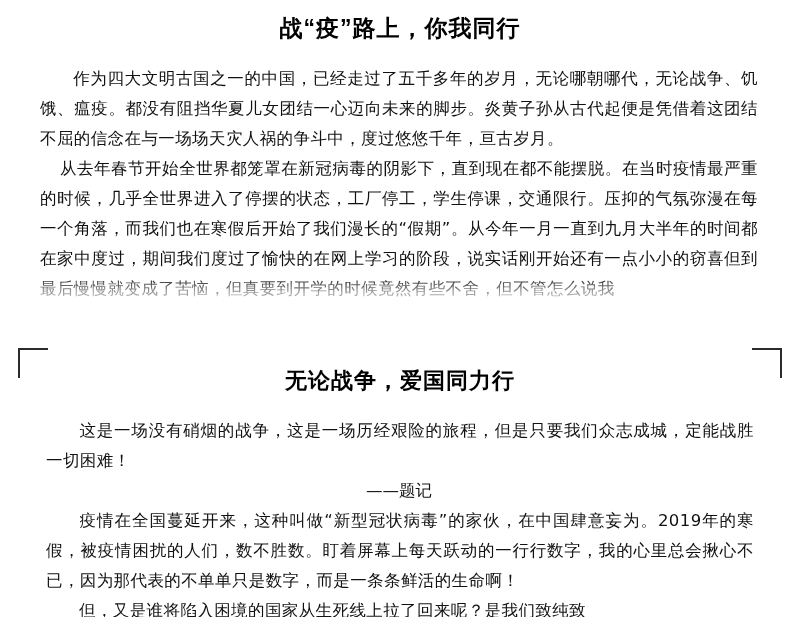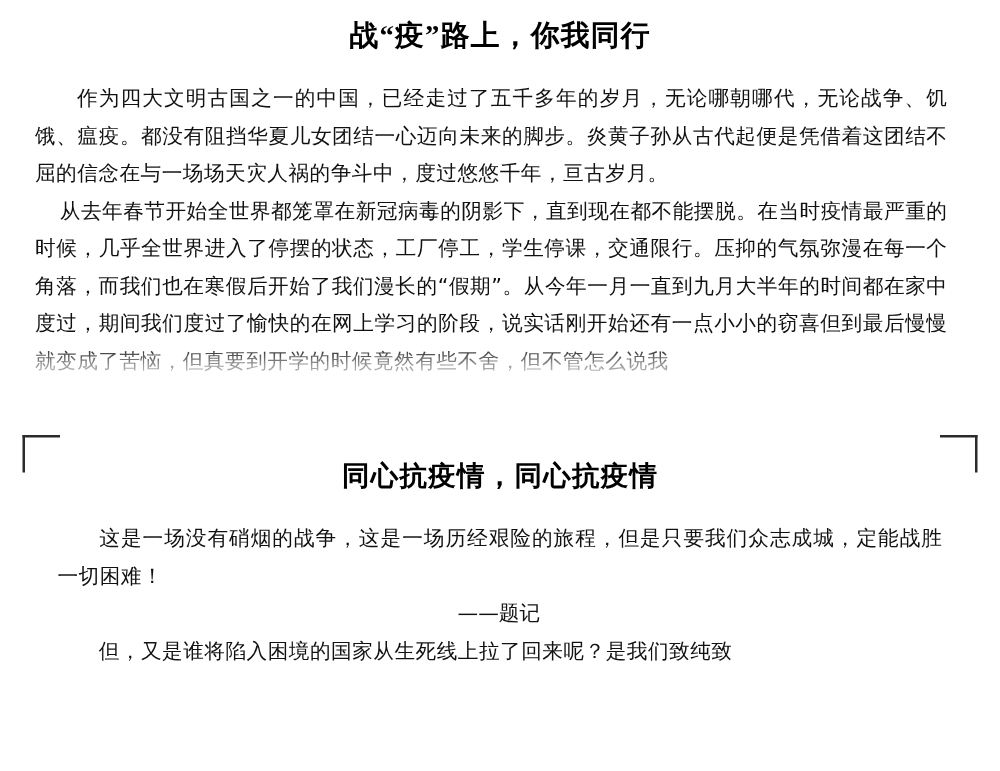--- a/index.html
+++ b/index.html
@@ -41,21 +41,21 @@
     height: 279px;
     overflow: hidden;
   }
 
   .doc-title {
     text-align: center;
     font-size: 23px;
     font-weight: bold;
     letter-spacing: 1px;
     color: #000;
-    font-family: Liberation Serif, serif;
+    font-family: Liberation Sans, sans-serif;
   }
   .title-1 { margin-top: 13px; }
   .title-2 { margin-top: 28px; font-size: 22px; }
 
   .body-text {
     font-size: 16.5px;
     line-height: 30px;
     color: #111;
     text-align: justify;
     text-justify: inter-ideograph;
@@ -64,21 +64,21 @@
   }
   .para {
     margin: 0;
     padding: 0;
   }
   .p1 { margin-top: 20px; }
   .indent { display: inline-block; width: 2em; }
   .indent-sm { display: inline-block; width: 1.2em; }
 
   .col-block-1 {
-    margin: 0 42px 0 28px;
+    margin: 0 42px 0 40px;
   }
   .col-block-2 {
     margin: 0 46px 0 46px;
   }
 
   
   .fade-mask {
     position: absolute;
     left: 0;
     bottom: 0;
@@ -119,20 +119,21 @@
       <p class="body-text para p1"><span class="indent"></span><span>作为四大文明古国之一的中国，已经走过了五千多年的岁月，无论哪朝哪代，无论战争、饥饿、瘟疫。都没有阻挡华夏儿女团结一心迈向未来的脚步。炎黄子孙从古代起便是凭借着这团结不屈的信念在与一场场天灾人祸的争斗中，度过悠悠千年，亘古岁月。</span></p>
       <p class="body-text para"><span class="indent-sm"></span><span>从去年春节开始全世界都笼罩在新冠病毒的阴影下，直到现在都不能摆脱。在当时疫情最严重的时候，几乎全世界进入了停摆的状态，工厂停工，学生停课，交通限行。压抑的气氛弥漫在每一个角落，而我们也在寒假后开始了我们漫长的“假期”。从今年一月一直到九月大半年的时间都在家中度过，期间我们度过了愉快的在网上学习的阶段，说实话刚开始还有一点小小的窃喜但到最后慢慢就变成了苦恼，但真要到开学的时候竟然有些不舍，但不管怎么说我</span></p>
     </div>
     <div class="fade-mask"></div>
   </div>
 
   <div class="corner tl"></div>
   <div class="corner tr"></div>
 
   <div class="doc-section-2">
-    <div class="doc-title title-2">同心抗疫情，同心抗疫情</div>
+    <div class="doc-title title-2">无论战争，爱国同力行</div>
     <div class="col-block-2">
       <p class="body-text para p1"><span class="indent"></span><span>这是一场没有硝烟的战争，这是一场历经艰险的旅程，但是只要我们众志成城，定能战胜一切困难！</span><span class="right-quote sig-line">——题记</span></p>
+      <p class="body-text para"><span class="indent"></span><span>疫情在全国蔓延开来，这种叫做“新型冠状病毒”的家伙，在中国肆意妄为。2019年的寒假，被疫情困扰的人们，数不胜数。盯着屏幕上每天跃动的一行行数字，我的心里总会揪心不已，因为那代表的不单单只是数字，而是一条条鲜活的生命啊！</span></p>
       <p class="body-text para"><span class="indent"></span><span>但，又是谁将陷入困境的国家从生死线上拉了回来呢？是我们致纯致</span></p>
     </div>
   </div>
 
 </div>
 
 </body></html>

